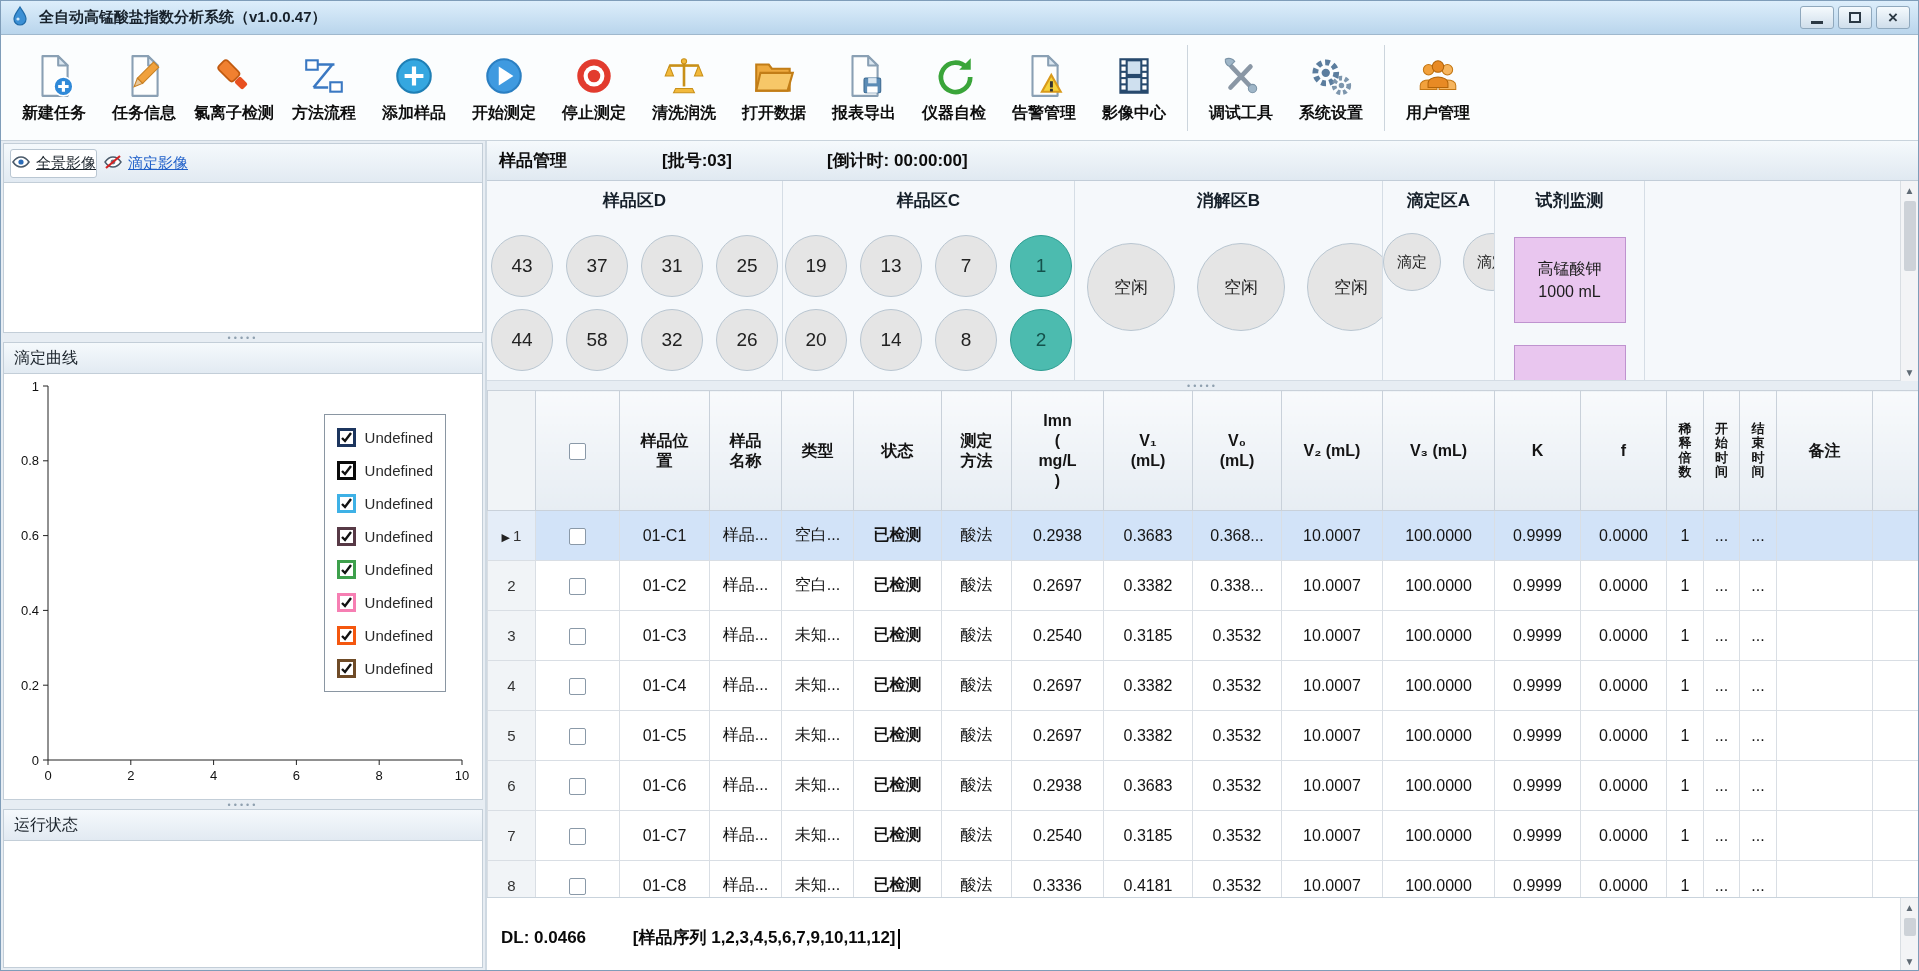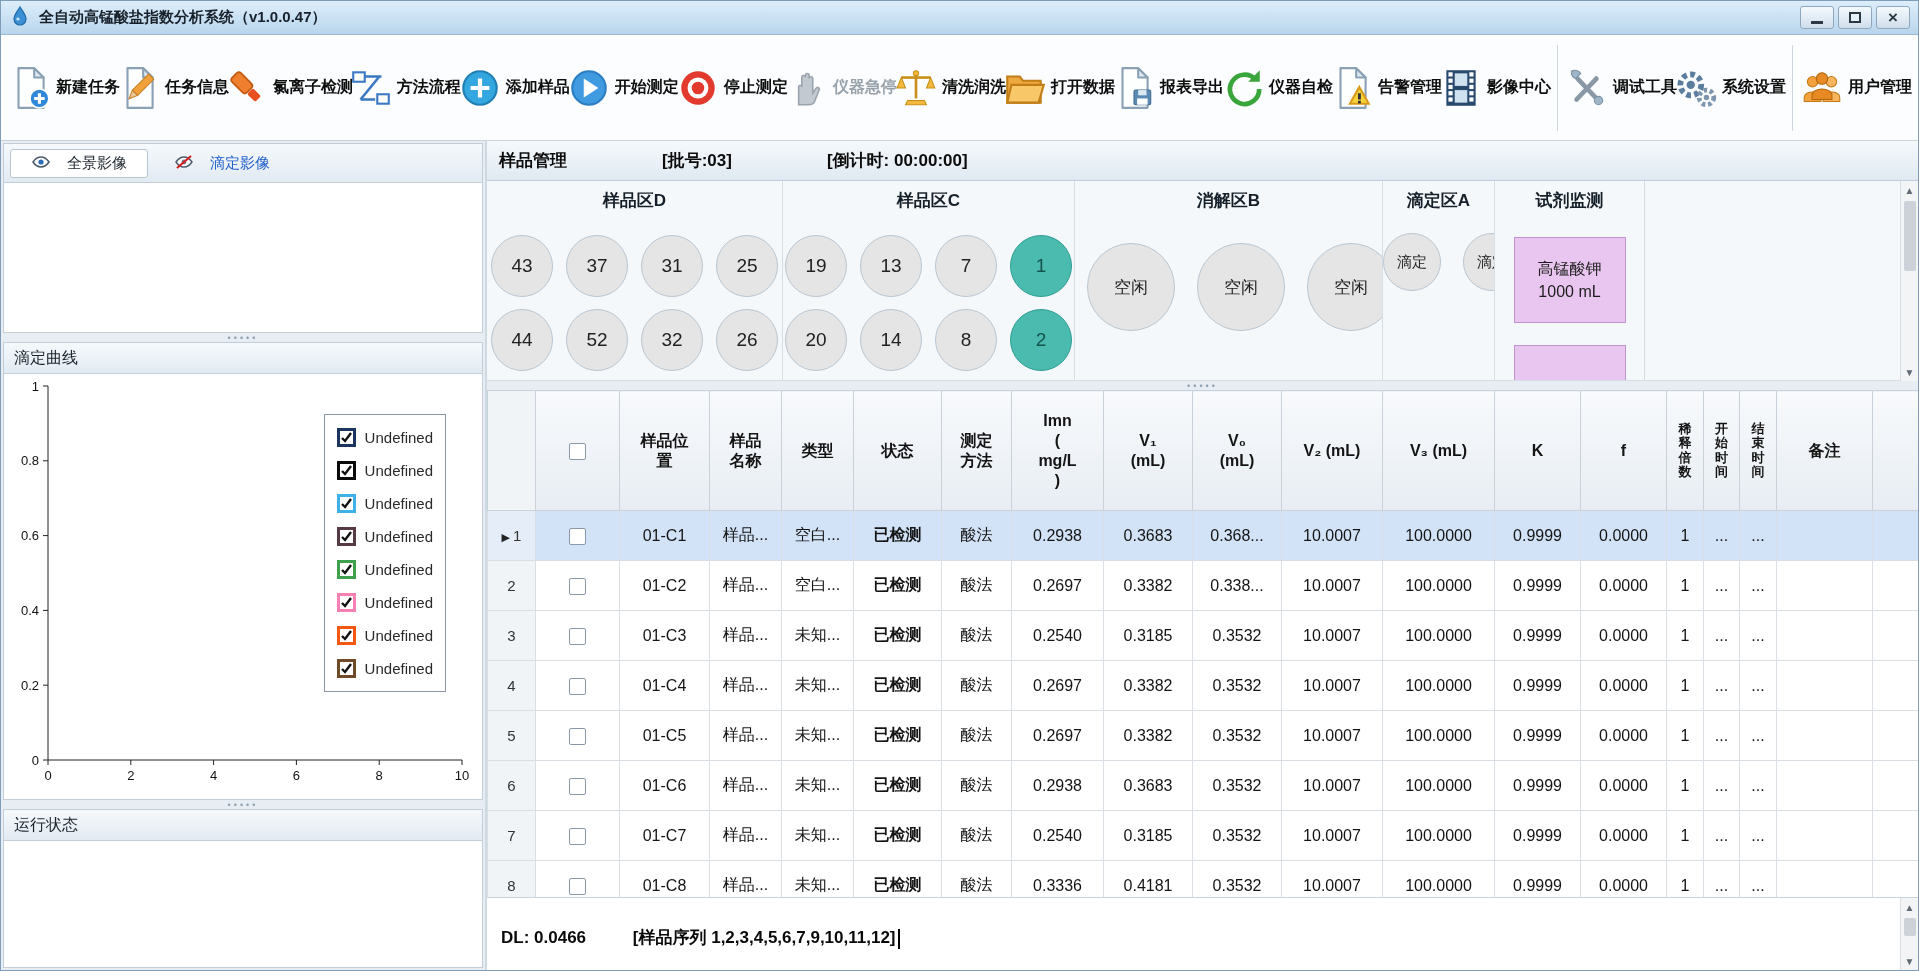--- a/index.html
+++ b/index.html
@@ -17,37 +17,37 @@
     background:linear-gradient(#f5fafd,#cfdeeb); display:flex; align-items:center; justify-content:center; }
   .glyph-min { width:12px; height:3px; background:#2c3944; margin-top:9px; }
   .glyph-restore { position:relative; width:12px; height:11px; }
   .glyph-restore::after { content:""; position:absolute; right:0; top:0; width:8px; height:7px; border:2px solid #2c3944; }
   .glyph-restore::before { content:""; position:absolute; left:0; bottom:0; width:8px; height:7px; border:2px solid #2c3944; background:#e6f0f8; z-index:1; }
   .glyph-close { font-size:17px; font-weight:bold; color:#2c3944; line-height:1; }
 
   
   .toolbar { height:106px; flex:0 0 106px; background:#fbfdfe; border-bottom:1px solid #c9d3dc;
     display:flex; align-items:center; padding:0 8px; }
-  .tb-btn { min-width:90px; height:94px; padding:0 5px; display:flex; 
+  .tb-btn { min-width:90px; height:94px; padding:0 5px; display:flex; flex-direction:column;
     align-items:center; justify-content:center; gap:3px; cursor:default; }
   .tb-btn .tb-icon { width:48px; height:48px; display:flex; align-items:center; justify-content:center; }
   .tb-btn .lbl { font-size:16px; font-weight:600; color:#0e0e0e; white-space:nowrap; }
   .tb-btn.disabled .lbl { color:#98a2ab; }
   .tb-sep { width:1px; height:86px; background:#ccd5dd; margin:0 8px; flex:0 0 1px; }
 
   
   .main { flex:1; display:flex; min-height:0; }
   .left { width:486px; flex:0 0 486px; background:#e7edf3; border-right:2px solid #cfd9e2;
     display:flex; flex-direction:column; padding:2px; }
   .right { flex:1; display:flex; flex-direction:column; min-width:0; }
 
   
   .img-tabs { height:40px; flex:0 0 40px; background:linear-gradient(#f5f9fc,#e2eaf2);
     border:1px solid #c3ced8; display:flex; align-items:center; gap:6px; padding:0 6px; }
-  .img-tab { display:flex; align-items:center; gap:16px; padding:4px 20px; border-radius:3px; font-size:15px; color:#1c242c; }
+  .img-tab { display:flex; align-items:center; gap:5px; padding:4px 0; border-radius:3px; font-size:15px; color:#1c242c;text-decoration:underline; }
   .img-tab.active { background:#ffffff; border:1px solid #b9c6d2; }
   .img-tab.alt { color:#1f5fc9; }
   .img-area { height:150px; flex:0 0 150px; background:#ffffff; border:1px solid #c3ced8; border-top:none; }
   .splitter-h { height:9px; flex:0 0 9px; display:flex; align-items:center; justify-content:center; }
   .splitter-dots { color:#8fa0af; font-size:9px; letter-spacing:3px; line-height:4px; }
   .panel-hdr { height:32px; flex:0 0 32px; background:linear-gradient(#f5f9fc,#e2eaf2);
     border:1px solid #c3ced8; display:flex; align-items:center; padding:0 10px;
     font-size:16px; color:#1c242c; }
   .chart-wrap { height:426px; flex:0 0 426px; background:#ffffff; border:1px solid #c3ced8; border-top:none; position:relative; }
   .legend-box { position:absolute; top:40px; right:36px; background:#ffffff; border:1px solid #8a96a2; padding:6px 12px; }
@@ -202,28 +202,20 @@
       </div>
       <div class="tb-btn">
         <span class="tb-icon">
           <svg width="46" height="46" viewBox="0 0 44 44">
             <circle cx="22" cy="22" r="16" fill="#e23b2e"></circle>
             <circle cx="22" cy="22" r="10" fill="#fff"></circle>
             <circle cx="22" cy="22" r="6" fill="#e23b2e"></circle>
           </svg>
         </span>
         <span class="lbl">停止测定</span>
-      </div>
-      <div class="tb-btn disabled">
-        <span class="tb-icon">
-          <svg width="46" height="46" viewBox="0 0 44 44">
-            <path d="M14 38V21c0-2.2 3-2.2 3 0v-9c0-2.6 3.5-2.6 3.5 0v-2c0-2.6 3.5-2.6 3.5 0v3c0-2.4 3.5-2.4 3.5 0v14l3-4.5c1.6-2.2 4.2-.8 3 1.7L29 35.5c-1.2 2.4-3.2 2.5-5.8 2.5z" fill="#c2c9d0" stroke="#9aa4ae" stroke-width="1.5"></path>
-          </svg>
-        </span>
-        <span class="lbl">仪器急停</span>
       </div>
       <div class="tb-btn">
         <span class="tb-icon">
           <svg width="46" height="46" viewBox="0 0 44 44">
             <path d="M22 8v24" stroke="#c89018" stroke-width="2.5"></path>
             <path d="M8 12h28" stroke="#c89018" stroke-width="2.5"></path>
             <path d="M8 12l-4 10h8zM36 12l-4 10h8z" fill="#f2b93c" stroke="#c89018"></path>
             <path d="M14 34h16l2 4H12z" fill="#f2b93c" stroke="#c89018"></path>
             <circle cx="22" cy="8" r="2.5" fill="#f2b93c" stroke="#c89018"></circle>
           </svg>
@@ -479,21 +471,21 @@
             <div class="zone" style="width: 296px;">
               <div class="zone-title">样品区D</div>
               <div class="crow" style="margin-top:22px">
                 <div class="circ">43</div>
                 <div class="circ">37</div>
                 <div class="circ">31</div>
                 <div class="circ">25</div>
               </div>
               <div class="crow" style="margin-top:12px">
                 <div class="circ">44</div>
-                <div class="circ">52</div>
+                <div class="circ">58</div>
                 <div class="circ">32</div>
                 <div class="circ">26</div>
               </div>
             </div>
             <div class="zone" style="width: 292px;">
               <div class="zone-title">样品区C</div>
               <div class="crow" style="margin-top:22px">
                 <div class="circ">19</div>
                 <div class="circ">13</div>
                 <div class="circ">7</div>

